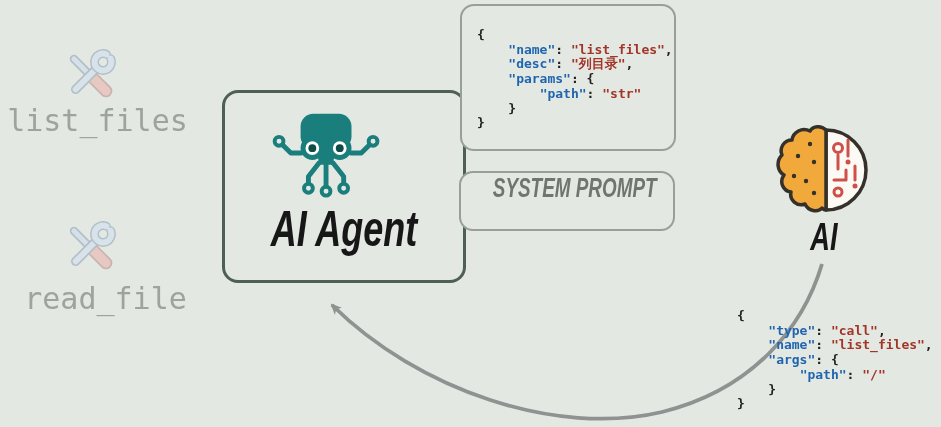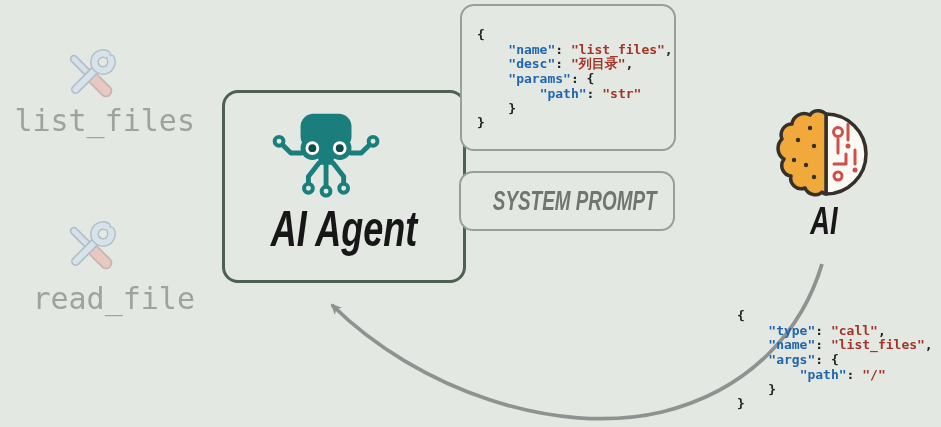--- a/index.html
+++ b/index.html
@@ -11,55 +11,55 @@
   html,body{width:941px;height:427px;}
   body{background:var(--bg);font-family:"Liberation Sans",sans-serif;overflow:hidden;}
   .canvas{position:relative;width:941px;height:427px;background:var(--bg);}
 
   .arrow-layer{position:absolute;left:0;top:0;z-index:1;}
 
   
   .tool{position:absolute;z-index:2;}
   .tool-icon{opacity:.6;}
   .tool-label{font-family:"DejaVu Sans Mono","Liberation Mono",monospace;
-    font-size:30px;line-height:30px;color:var(--toollabel);text-align:right;width:195px;}
+    font-size:30px;line-height:30px;color:var(--toollabel);text-align:center;width:195px;}
   .tool-1-icon{position:absolute;left:62px;top:48px;}
   .tool-1-label{position:absolute;left:0;top:106px;}
   .tool-2-icon{position:absolute;left:62px;top:220px;}
   .tool-2-label{position:absolute;left:0;top:284px;padding-left:16px;}
 
   
   .agent-box{position:absolute;left:222px;top:90px;width:244px;height:193px;
     border:3px solid var(--agentborder);border-radius:16px;z-index:2;}
   .octopus{position:absolute;left:44px;top:15px;}
   .agent-label{position:absolute;left:0;right:0;top:110px;text-align:center;
     font-style:italic;font-weight:700;font-size:50px;line-height:52px;color:#171717;
     transform:scaleX(.72);}
 
   
   .card{position:absolute;border:2px solid var(--border);border-radius:14px;z-index:2;background:var(--bg);}
   .schema-box{left:460px;top:4px;width:216px;height:147px;}
   .schema-box .code{position:absolute;left:15px;top:22px;}
-  .system-box{left:459px;top:171px;width:216px;height:60px;display:flex;align-items:center;justify-content:center;}
+  .system-box{left:459px;top:171px;width:216px;height:60px;display:flex;justify-content:center;}
   .user-box{left:459px;top:249px;width:215px;height:108px;}
   .card-title{font-style:italic;font-weight:700;font-size:27px;color:var(--muted);
     text-align:center;transform:scaleX(.70);white-space:nowrap;width:100%;}
   .user-box .card-title{position:absolute;left:0;top:13px;}
   .user-message{position:absolute;left:0;top:55px;width:100%;text-align:center;
     font-weight:700;font-size:26px;color:var(--ink);transform:scaleX(.72);white-space:nowrap;
     font-family:"Liberation Sans",sans-serif;}
 
   
   .code{font-family:"DejaVu Sans Mono","Liberation Mono",monospace;font-size:13px;
     line-height:14.7px;font-weight:700;white-space:pre;z-index:2;}
   .tok-k{color:var(--key);} .tok-v{color:var(--val);} .tok-p{color:var(--plain);}
   .call-code{position:absolute;left:737px;top:309px;}
 
   
-  .ai-group{position:absolute;left:776px;top:108px;width:96px;z-index:2;}
+  .ai-group{position:absolute;left:776px;top:124px;width:96px;z-index:2;}
   .brain{display:block;}
   .ai-label{position:absolute;left:0;top:93px;width:96px;text-align:center;
     font-style:italic;font-weight:700;font-size:39px;line-height:40px;color:#171717;
     transform:scaleX(.70);}
 </style>
 </head>
 <body>
 
 <div class="canvas">
 

